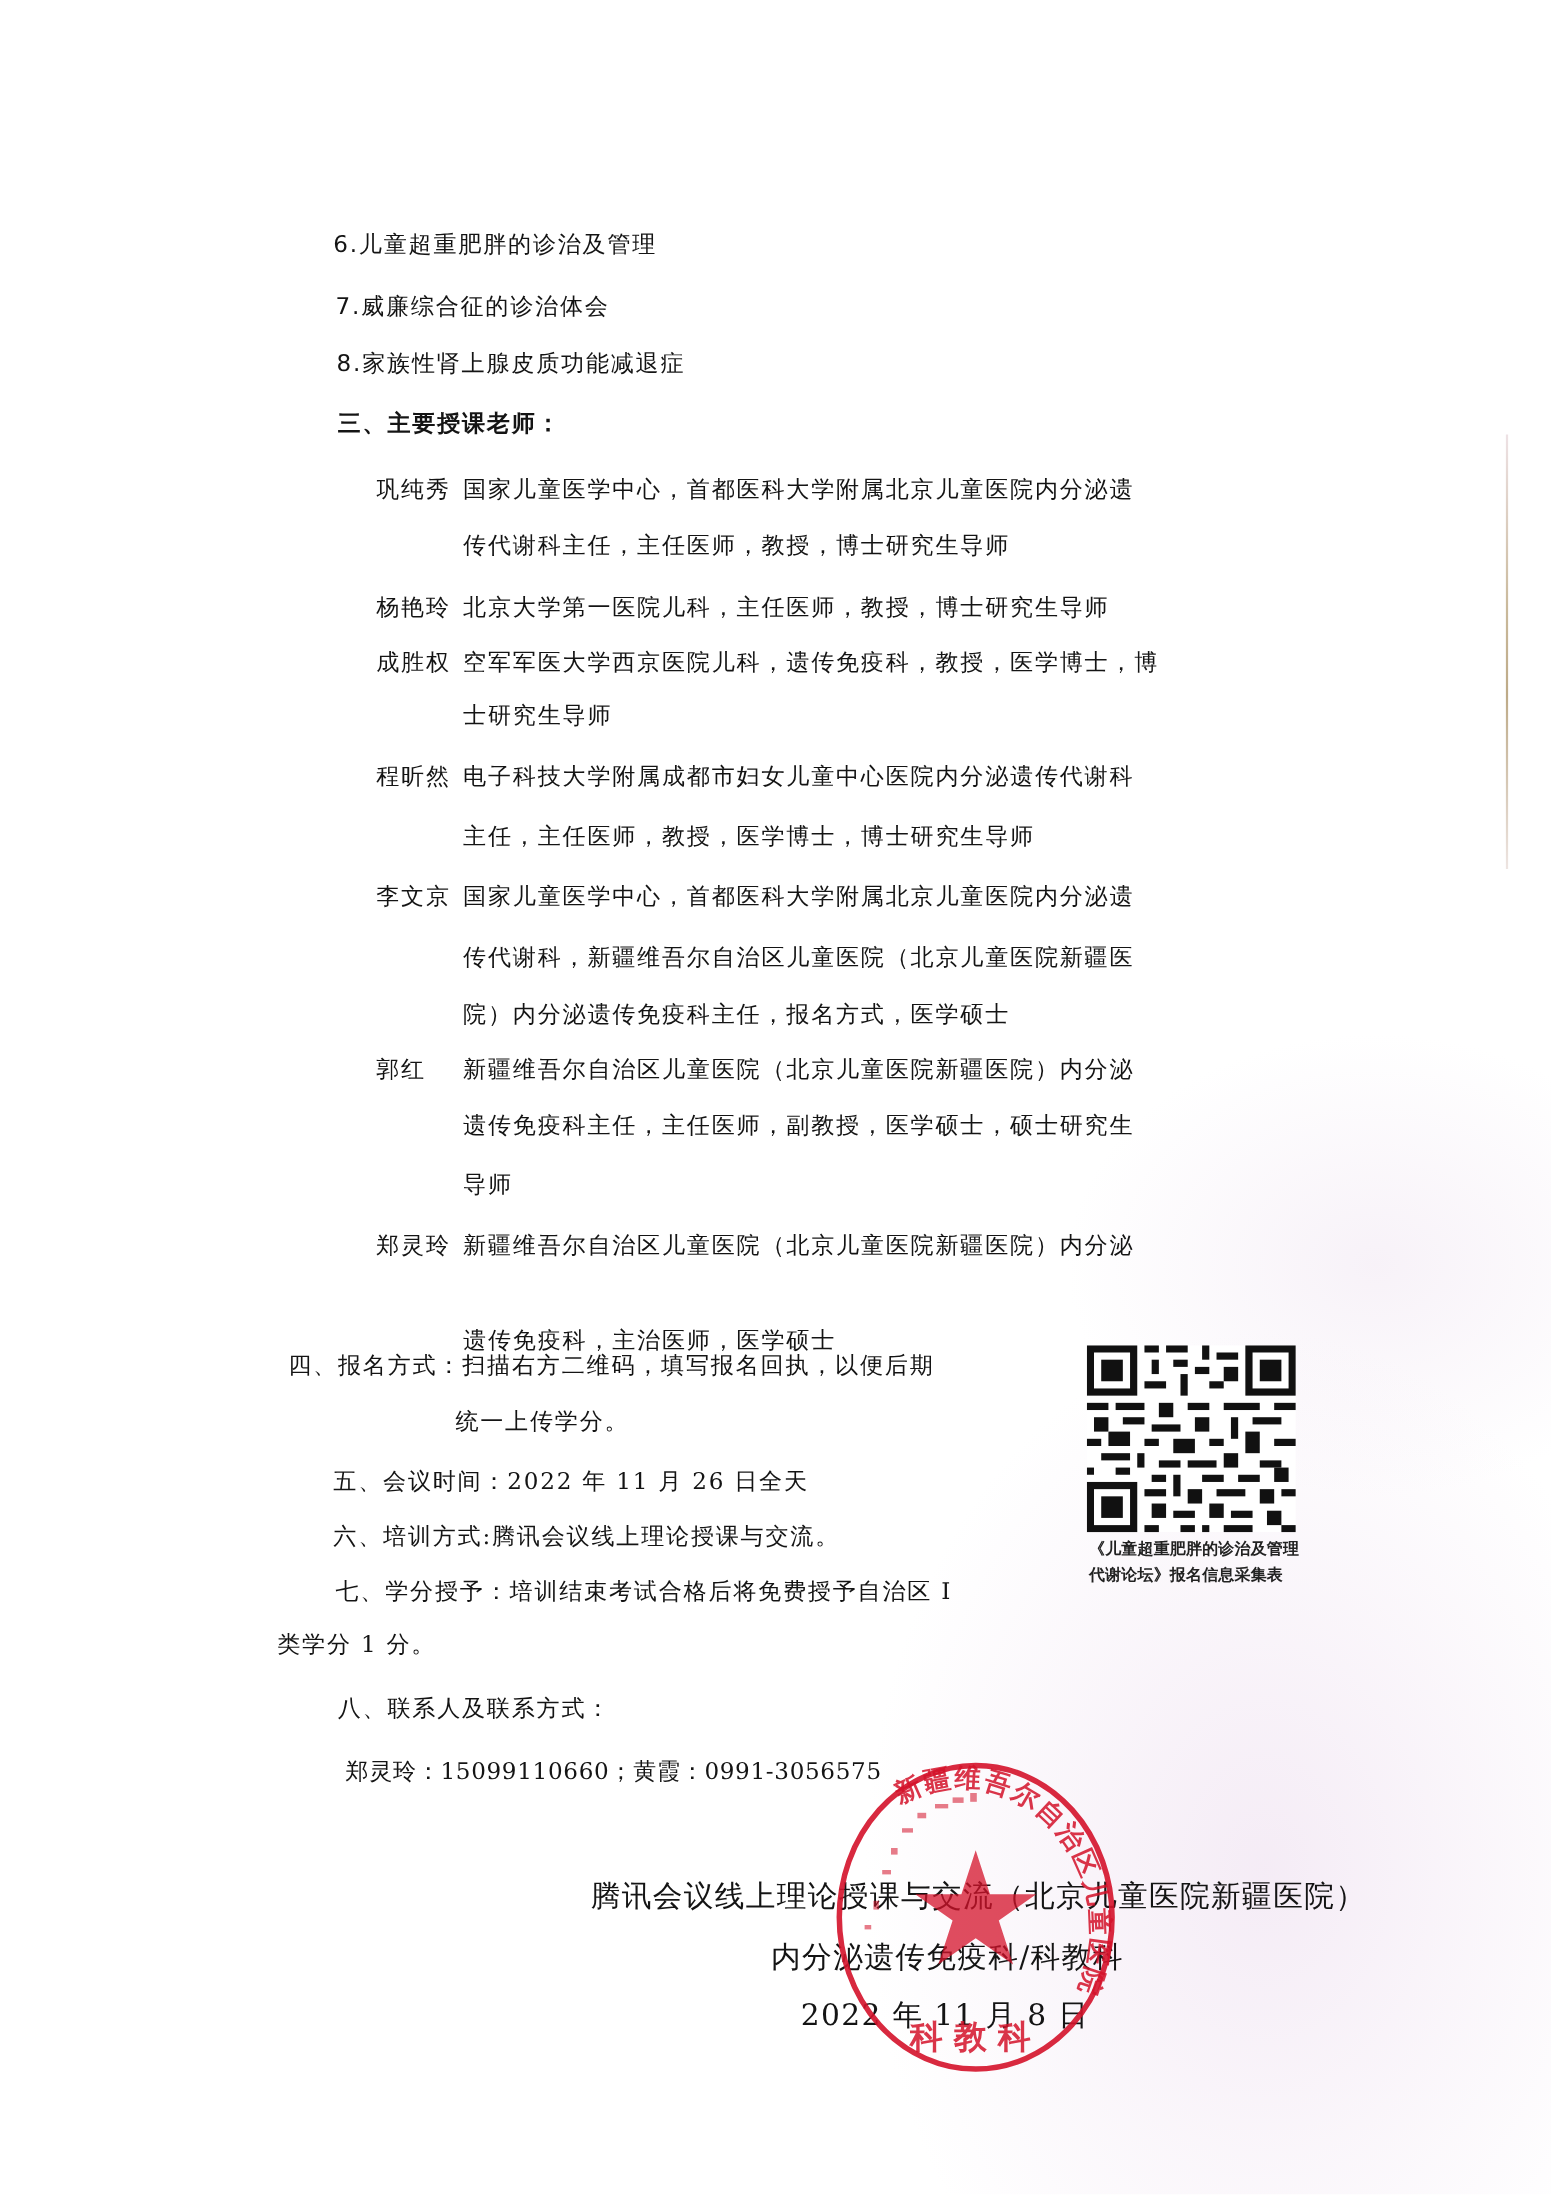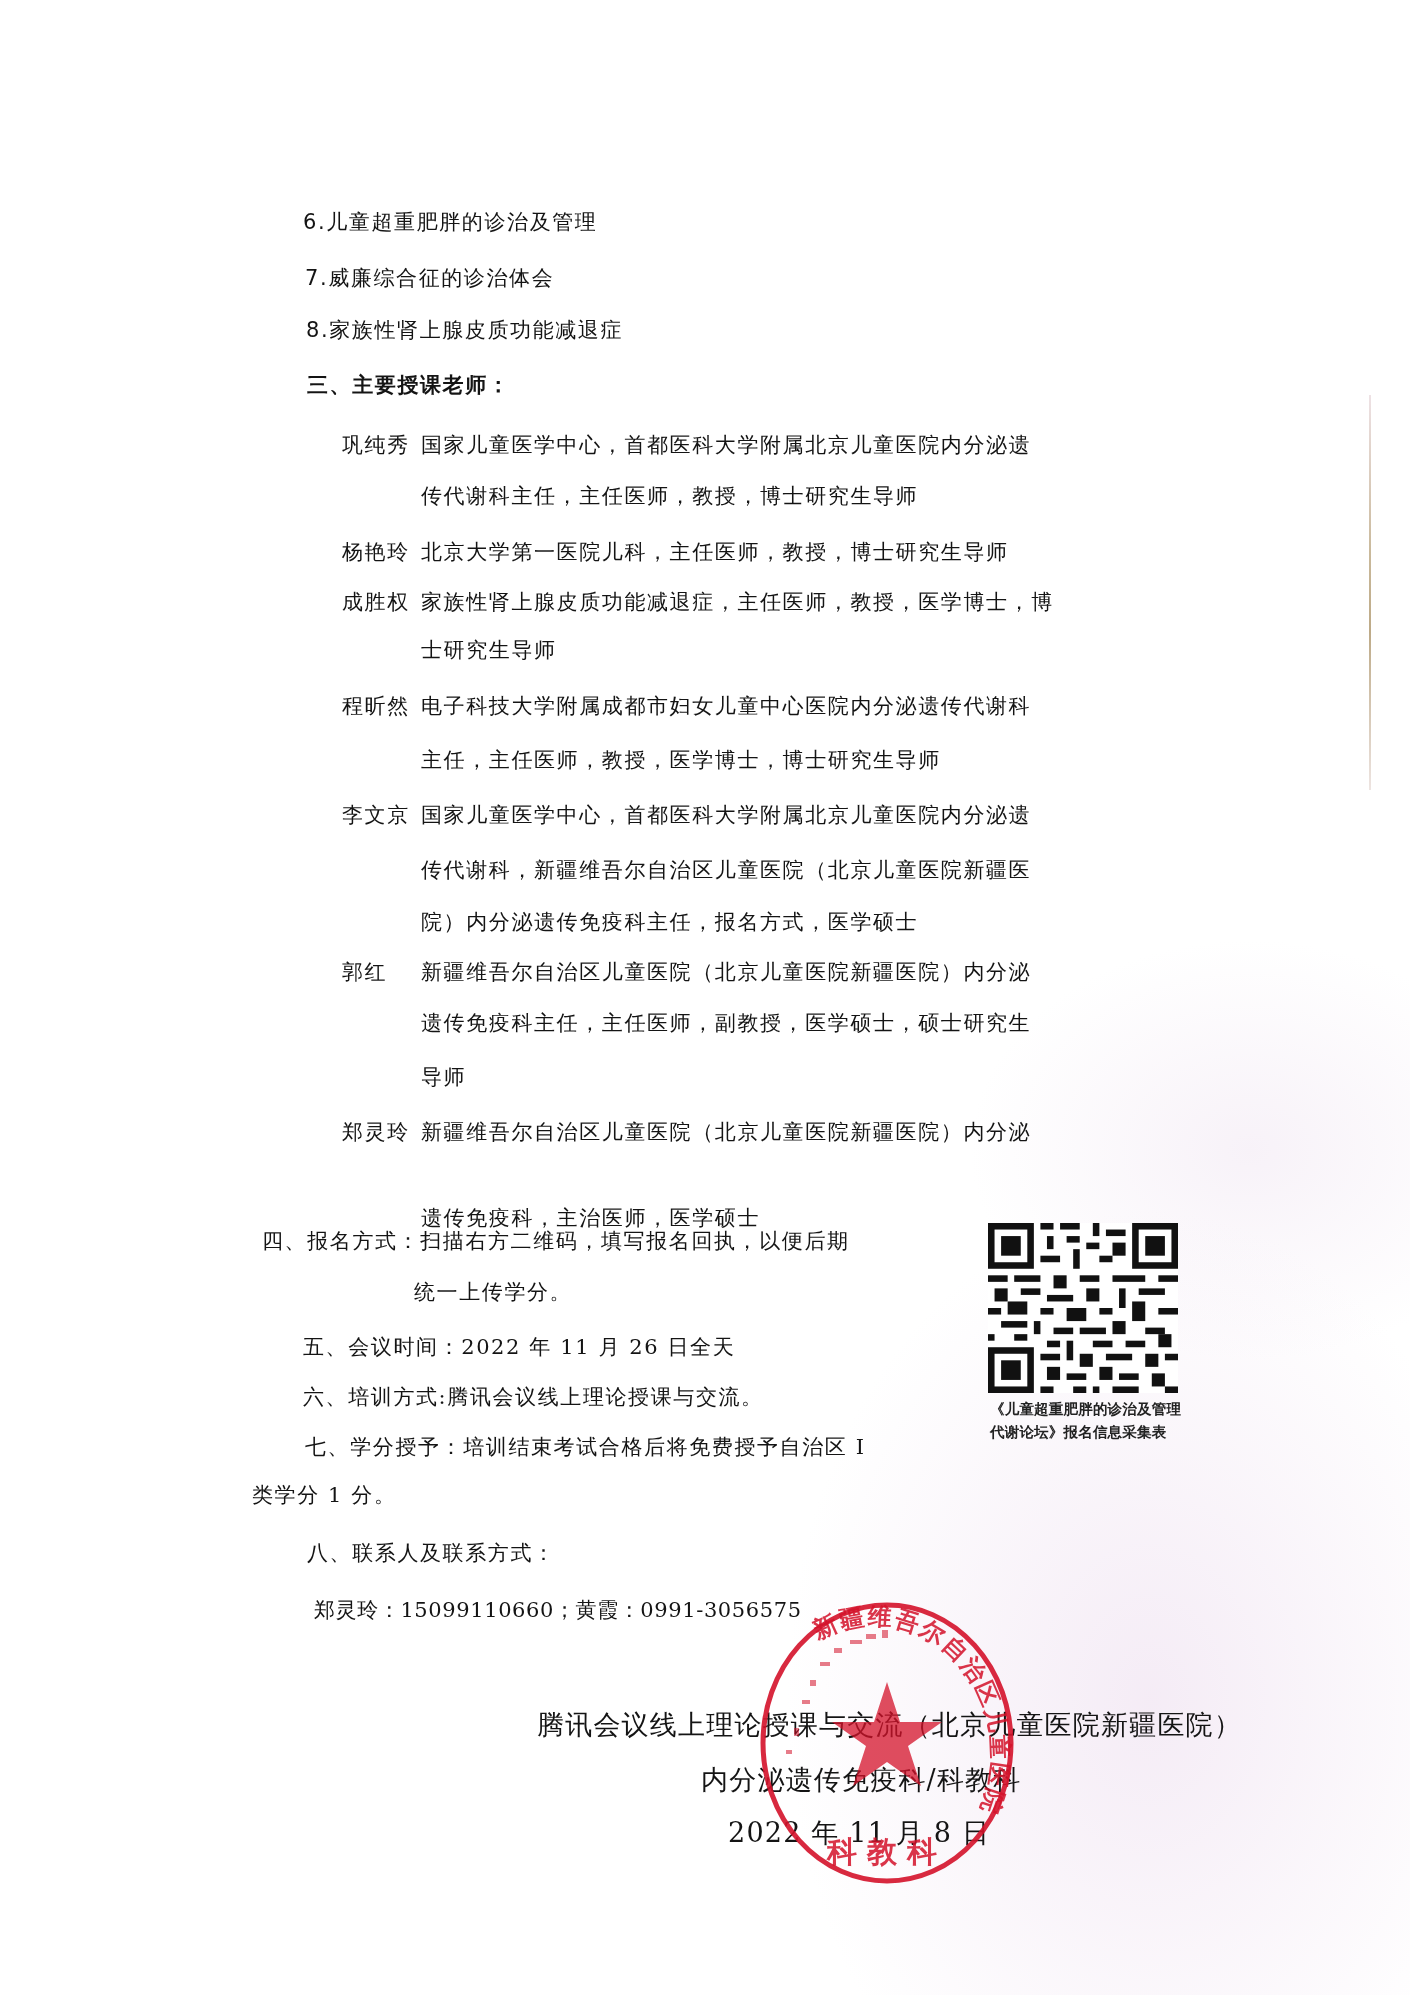--- a/index.html
+++ b/index.html
@@ -57,21 +57,21 @@
 
 <div>
   <div class="line name" style="top:429px;">巩纯秀</div>
   <div class="line desc" style="top:429px;">国家儿童医学中心，首都医科大学附属北京儿童医院内分泌遗</div>
   <div class="line desc" style="top:480px;">传代谢科主任，主任医师，教授，博士研究生导师</div>
 
   <div class="line name" style="top:536px;">杨艳玲</div>
   <div class="line desc" style="top:536px;">北京大学第一医院儿科，主任医师，教授，博士研究生导师</div>
 
   <div class="line name" style="top:586px;">成胜权</div>
-  <div class="line desc" style="top:586px;">家族性肾上腺皮质功能减退症，主任医师，教授，医学博士，博</div>
+  <div class="line desc" style="top:586px;">空军军医大学西京医院儿科，遗传免疫科，教授，医学博士，博</div>
   <div class="line desc" style="top:634px;">士研究生导师</div>
 
   <div class="line name" style="top:690px;">程昕然</div>
   <div class="line desc" style="top:690px;">电子科技大学附属成都市妇女儿童中心医院内分泌遗传代谢科</div>
   <div class="line desc" style="top:744px;">主任，主任医师，教授，医学博士，博士研究生导师</div>
 
   <div class="line name" style="top:799px;">李文京</div>
   <div class="line desc" style="top:799px;">国家儿童医学中心，首都医科大学附属北京儿童医院内分泌遗</div>
   <div class="line desc" style="top:854px;">传代谢科，新疆维吾尔自治区儿童医院（北京儿童医院新疆医</div>
   <div class="line desc" style="top:906px;">院）内分泌遗传免疫科主任，报名方式，医学硕士</div>

